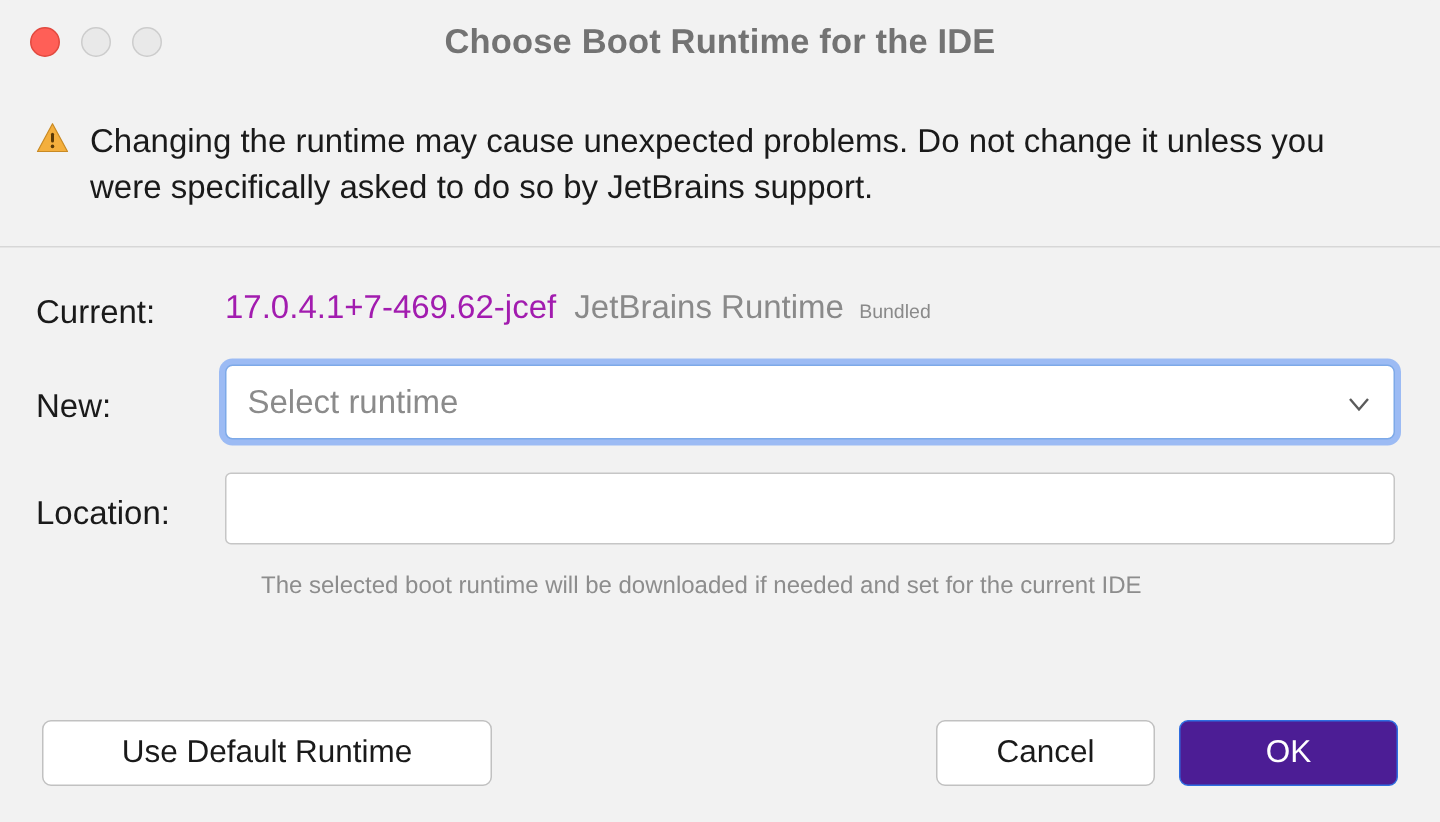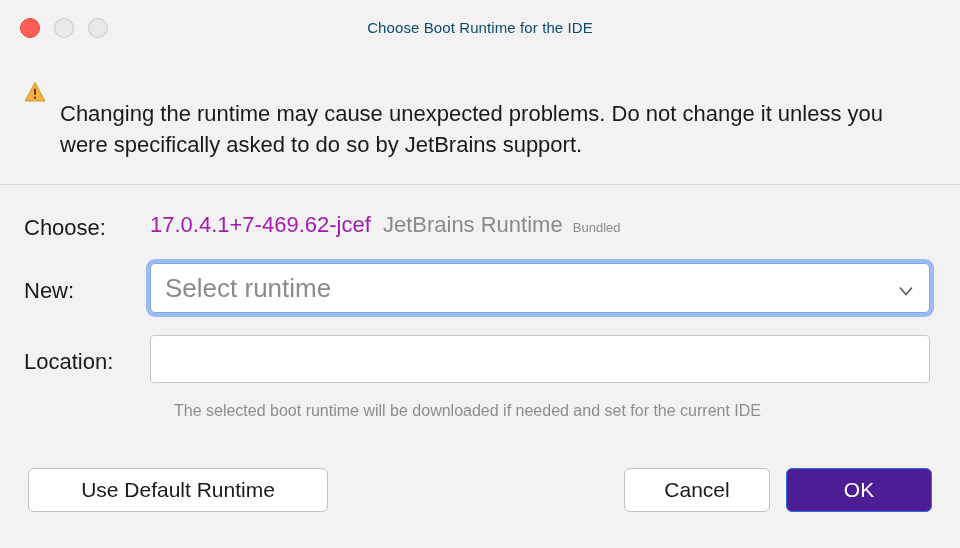--- a/index.html
+++ b/index.html
@@ -30,38 +30,37 @@
     display: flex; gap: 14px;
   }
   .tl {
     width: 20px; height: 20px; border-radius: 50%;
     border: 1px solid rgba(0,0,0,0.12);
   }
   .tl.close { background: #ff5f57; border-color: #e1493f; }
   .tl.min   { background: #e9e9e9; }
   .tl.zoom  { background: #e9e9e9; }
   .title {
-    font-size: 15px;
-    font-weight: 400;
-    color: #0c4a6e;
+    font-size: 23px;
+    font-weight: 700;
+    color: #737373;
     letter-spacing: 0.1px;
   }
   .warn-row {
     padding: 24px 30px 24px 24px;
     display: flex;
     align-items: flex-start;
     gap: 14px;
     border-bottom: 1px solid #d7d7d7;
   }
   .warn-icon { flex: 0 0 auto; margin-top: 3px; }
   .warn-text {
     font-size: 22px;
     line-height: 1.42;
     color: #1a1a1a;
-    margin-top: 20px;
   }
   .form {
     padding: 24px 30px 0 24px;
   }
   .row {
     display: flex;
     align-items: center;
     margin-bottom: 22px;
   }
   .lbl {
@@ -85,21 +84,21 @@
     width: 100%;
     height: 50px;
     background: #ffffff;
     border: 1px solid #bfbfbf;
     border-radius: 5px;
     box-shadow: 0 0 0 4px rgba(52,120,246,0.45);
     border-color: #7da9e8;
     display: flex;
     align-items: center;
     padding: 0 14px;
-    font-size: 26px;
+    font-size: 22px;
     color: #8b8b8b;
     position: relative;
   }
   .combo .chev {
     position: absolute;
     right: 16px; top: 50%;
     transform: translateY(-50%);
   }
   .textfield {
     flex: 1 1 auto;
@@ -114,21 +113,21 @@
   .hint {
     margin-left: 150px;
     margin-top: -6px;
     font-size: 16px;
     line-height: 1.5;
     color: #8d8d8d;
     padding-right: 20px;
   }
   .footer {
     position: absolute;
-    left: 0; right: 0; bottom: 12px;
+    left: 0; right: 0; bottom: 0;
     padding: 22px 28px 24px 28px;
     display: flex;
     align-items: center;
   }
   .spacer { flex: 1 1 auto; }
   .btn {
     height: 44px;
     padding: 0 24px;
     font-size: 21px;
     border-radius: 6px;
@@ -172,21 +171,21 @@
         <rect x="10" y="7.5" width="2" height="6.5" rx="1" fill="#5b3a06"></rect>
         <circle cx="11" cy="16.6" r="1.2" fill="#5b3a06"></circle>
       </svg>
     </span>
     <div class="warn-text">Changing the runtime may cause unexpected problems. Do not change it unless you were specifically asked to do so by JetBrains support.</div>
   </div>
 
   <div class="form">
 
     <div class="row">
-      <div class="lbl">Choose:</div>
+      <div class="lbl">Current:</div>
       <div class="val">
         <span class="ver">17.0.4.1+7-469.62-jcef</span>
         <span class="sub">JetBrains Runtime</span>
         <span class="bundled">Bundled</span>
       </div>
     </div>
 
     <div class="row">
       <div class="lbl">New:</div>
       <div class="combo-wrap">

